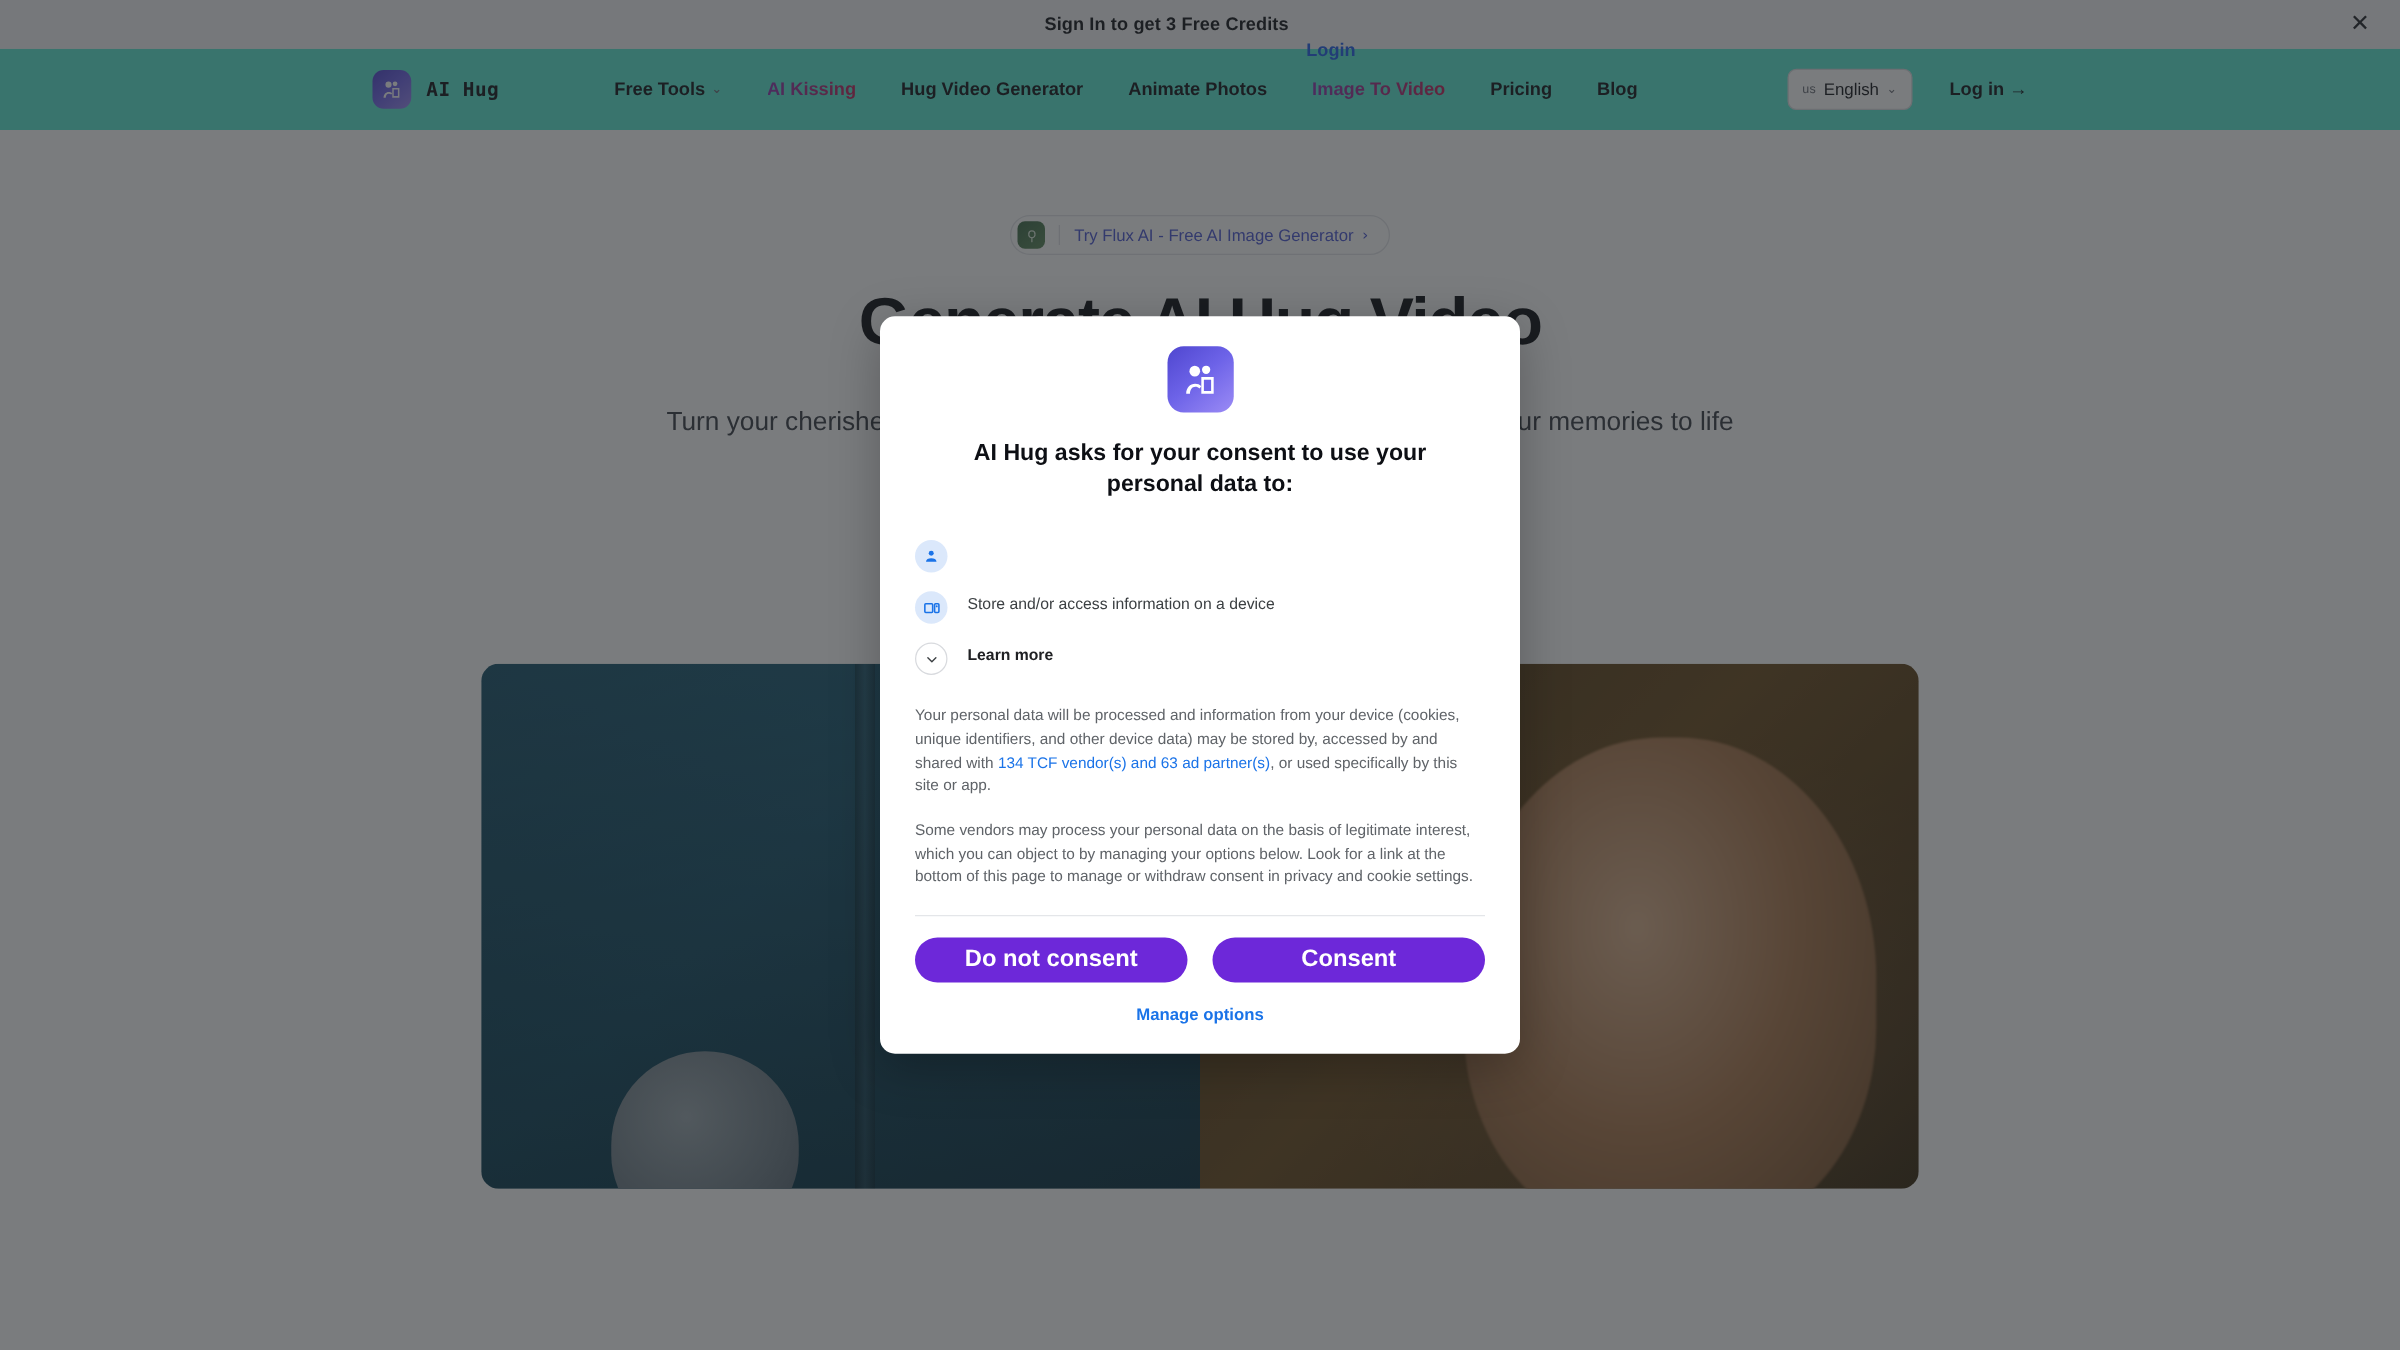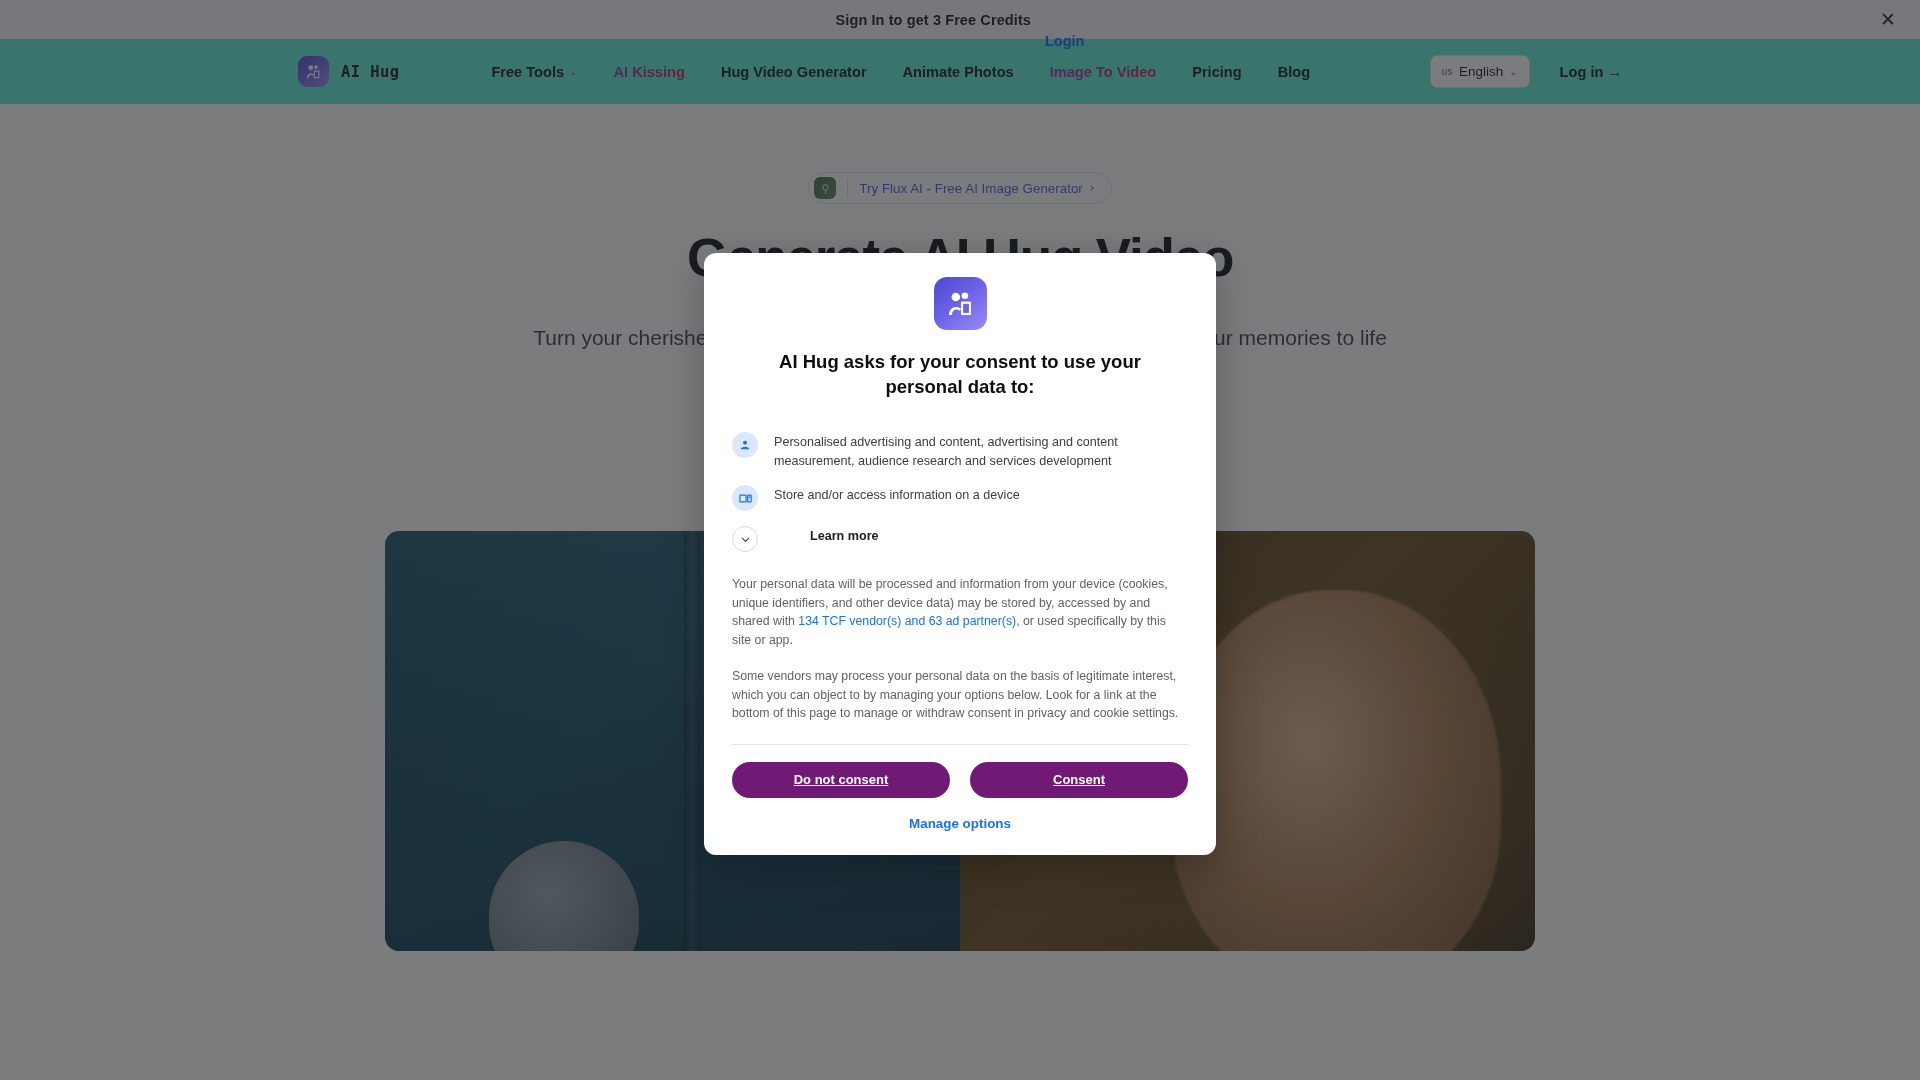--- a/index.html
+++ b/index.html
@@ -284,45 +284,44 @@
   .purpose-icon.plain {
     background: #ffffff;
     border: 1px solid #d8dade;
   }
   .purpose-text {
     font-size: 12.6px;
     line-height: 1.46;
     color: #3c4043;
     padding-top: 2px;
   }
-  .purpose-text.bold { font-weight: 700; color: #202124; margin-left: 36px; }
+  .purpose-text.bold { font-weight: 700; color: #202124; }
 
   .legal-block { margin-top: 16px; display: flex; flex-direction: column; gap: 17px; }
   .legal-p {
     font-size: 12.3px;
     line-height: 1.52;
     color: #5f6368;
   }
   .legal-link { color: #1a73e8; cursor: pointer; }
 
   .modal-divider { height: 1px; background: #e4e6e9; margin: 21px 0 17px 0; }
 
   .modal-actions { display: flex; gap: 20px; }
   .modal-btn {
     flex: 1 1 0;
     height: 36px;
     border: none;
     border-radius: 999px;
-    background: #701a75;
+    background: #6d28d9;
     color: #ffffff;
-    font-size: 13px;
+    font-size: 19px;
     font-weight: 700;
     font-family: "Liberation Sans", sans-serif;
     cursor: pointer;
-    text-decoration: underline;
   }
   .manage-options {
     margin-top: 18px;
     text-align: center;
     font-size: 13.4px;
     font-weight: 700;
     color: #1a73e8;
     cursor: pointer;
   }
 </style>
@@ -423,21 +422,20 @@
 
   <div class="purpose-list">
 
     <div class="purpose-row">
       <span class="purpose-icon">
         <svg width="14" height="14" viewBox="0 0 24 24" fill="#1a73e8">
           <circle cx="12" cy="8" r="3.4"></circle>
           <path d="M4.8 19.4c0-3 3.2-4.6 7.2-4.6s7.2 1.6 7.2 4.6z"></path>
         </svg>
       </span>
-      <span class="purpose-text">Personalised advertising and content, advertising and content measurement, audience research and services development</span>
     </div>
 
     <div class="purpose-row">
       <span class="purpose-icon">
         <svg width="15" height="15" viewBox="0 0 24 24" fill="none" stroke="#1a73e8" stroke-width="2" stroke-linejoin="round">
           <rect x="3" y="6.5" width="10" height="11" rx="1.2"></rect>
           <rect x="15.5" y="6.5" width="5.5" height="11" rx="1.2"></rect>
           <line x1="18.2" y1="9.6" x2="18.2" y2="9.8" stroke-linecap="round" stroke-width="2.4"></line>
         </svg>
       </span>

